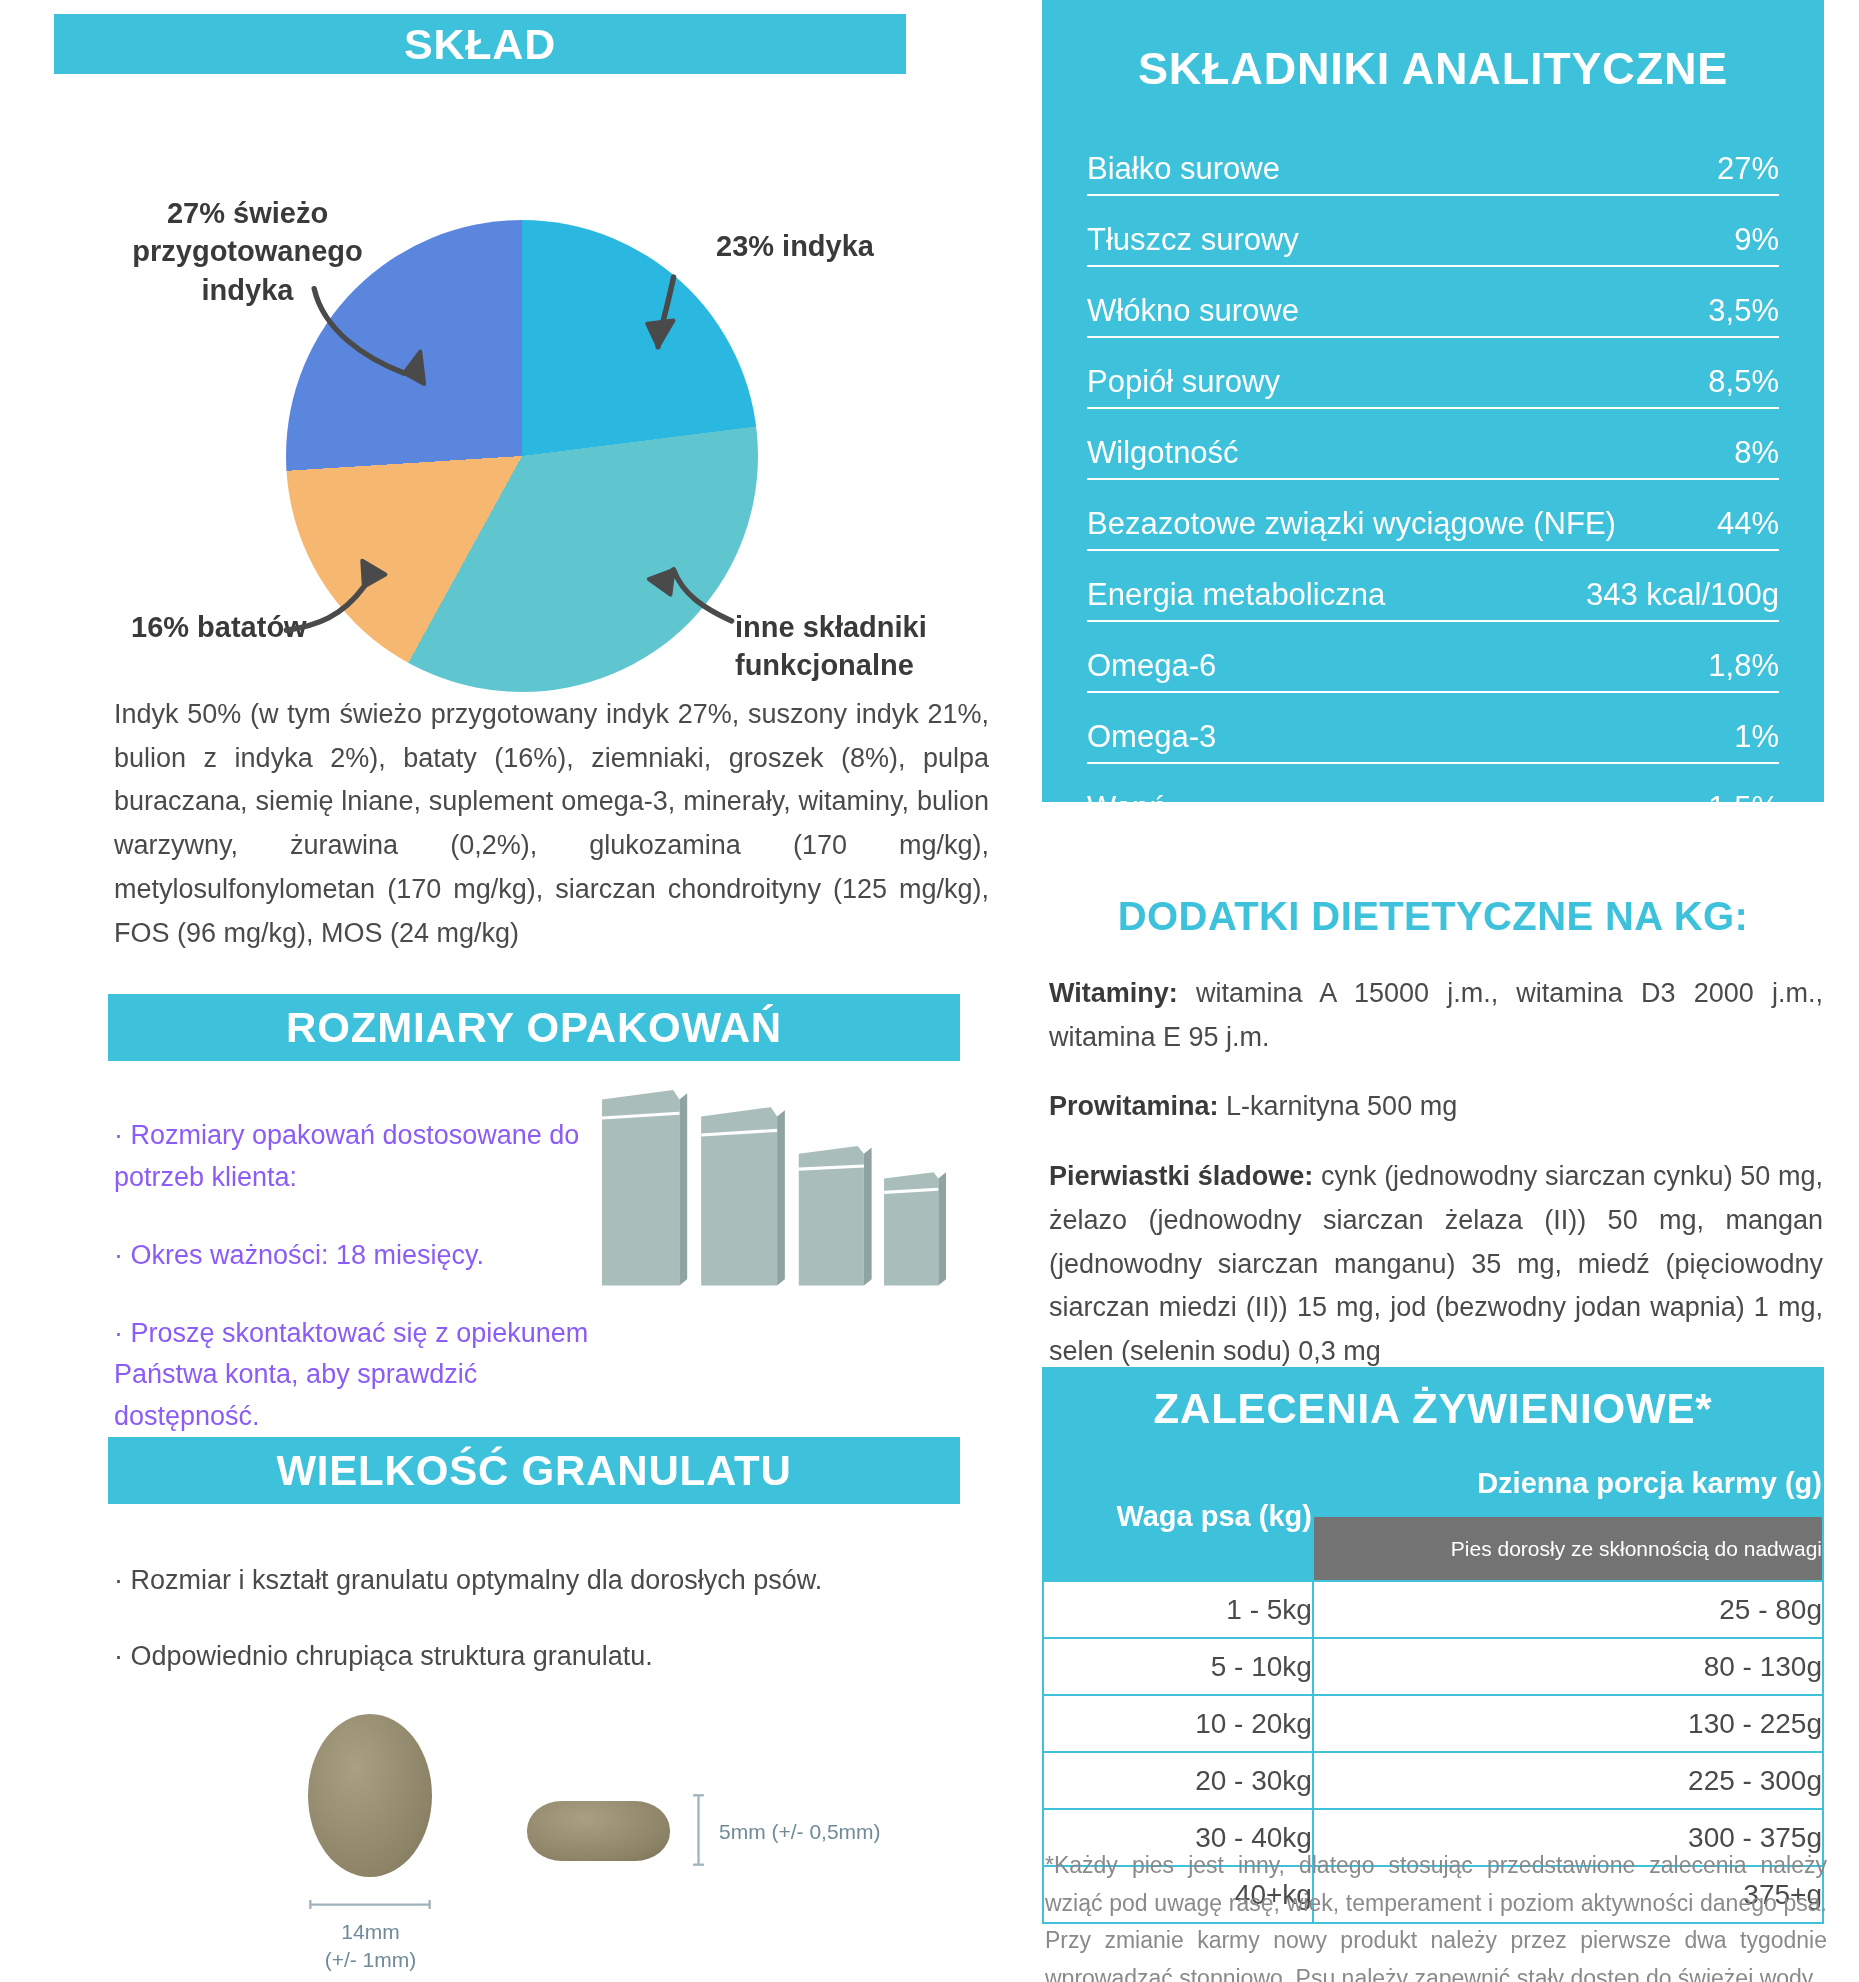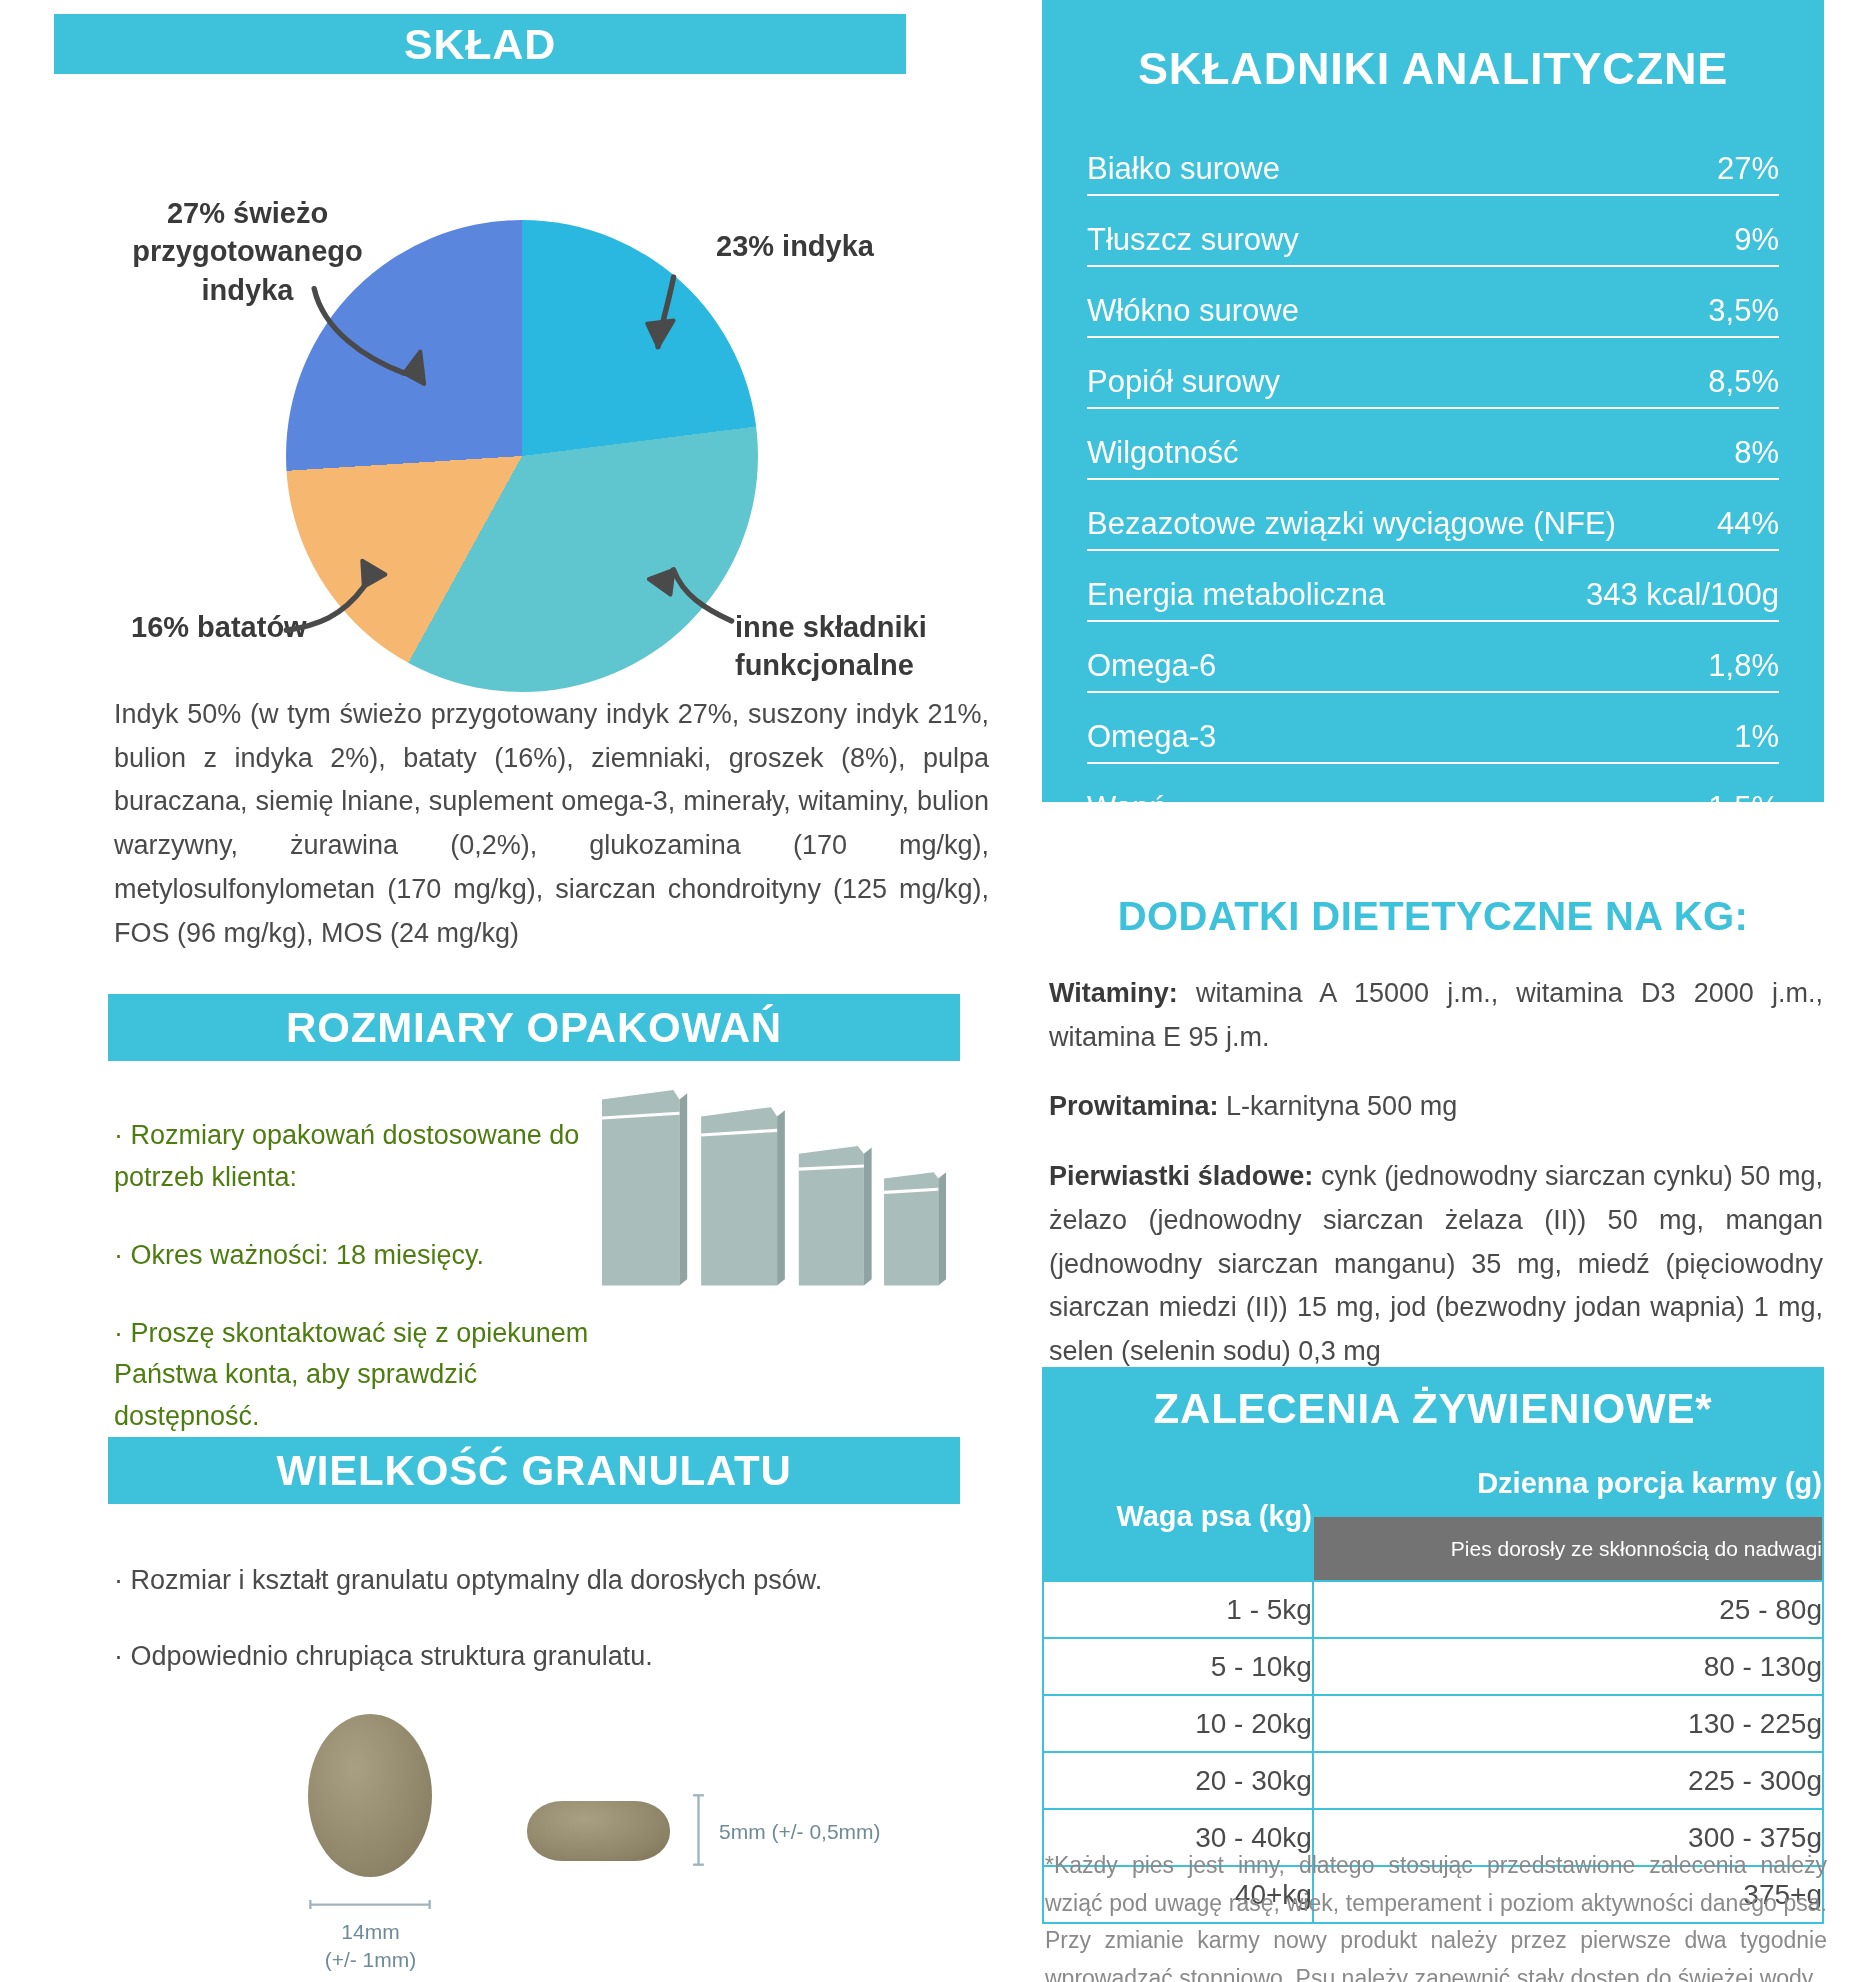--- a/index.html
+++ b/index.html
@@ -97,21 +97,21 @@
     width: 852px;
     height: 67px;
     font-size: 42px;
   }
   .pkg-bullets {
     position: absolute;
     left: 60px;
     top: 1115px;
     width: 496px;
     font-size: 27px;
-    color: #4d7c0f;
+    color: #8b5cf6;
     line-height: 1.55;
   }
   .pkg-bullets p { margin-bottom: 36px; }
   .pkg-bags { position: absolute; left: 534px; top: 1076px; width: 372px; height: 225px; }
 
   
   .banner-wielkosc {
     position: absolute;
     left: 54px;
     top: 1437px;

